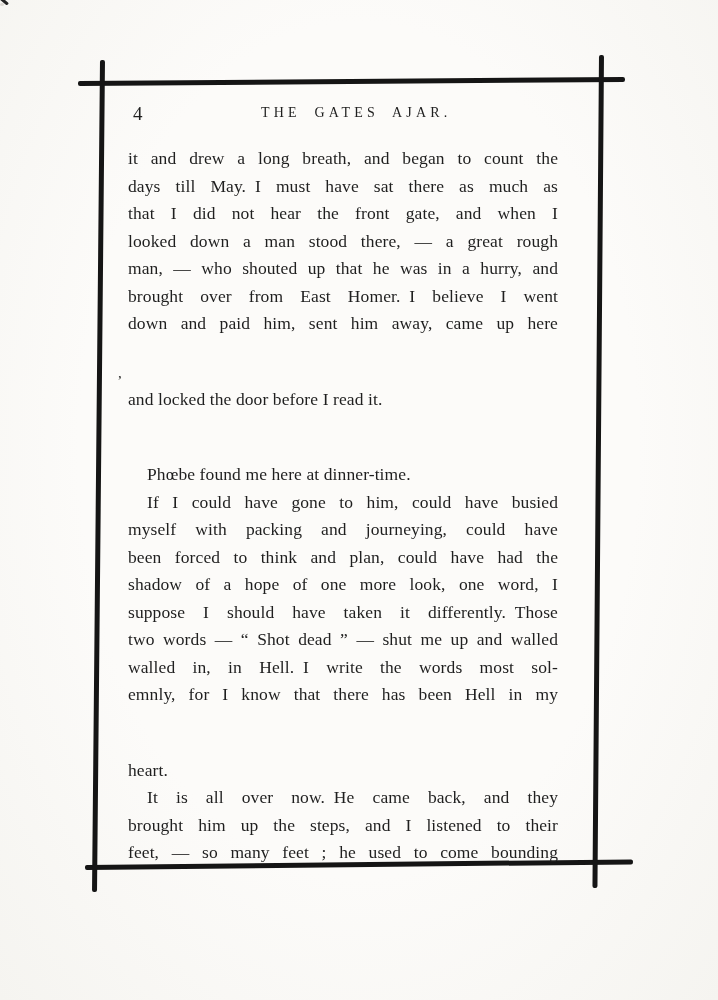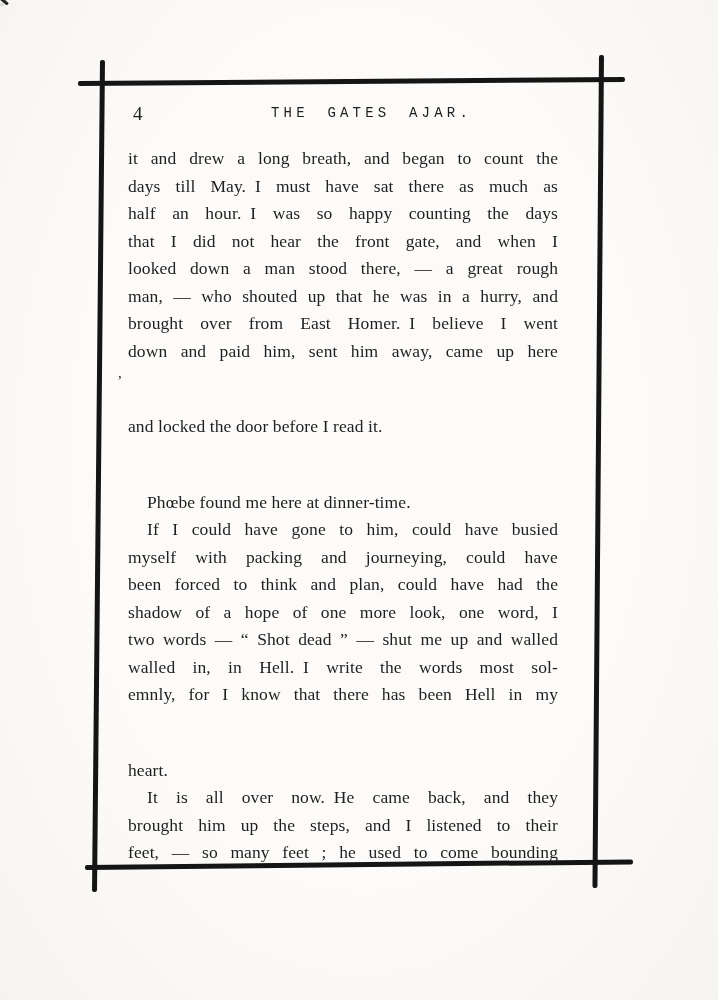--- a/index.html
+++ b/index.html
@@ -33,28 +33,27 @@
   
   .page-number {
     position: absolute;
     left: 133px;
     top: 103px;
     font-size: 19px;
     color: var(--ink, #1f1f1f);
   }
   .running-header {
     position: absolute;
-    left: 271px;
+    left: 261px;
     top: 105px;
     font-size: 14px;
     letter-spacing: 4.2px;
     word-spacing: 6px;
     white-space: nowrap;
     color: var(--ink, #1f1f1f);
-    font-family: Liberation Mono, monospace;
   }
   
   .body-text {
     position: absolute;
     left: 128px;
     top: 145px;
     width: 430px;
     font-size: 17.5px;
     line-height: 27.5px;
     letter-spacing: 0.1px;
@@ -101,32 +100,32 @@
   <div class="rule h rule-bottom"></div>
   <div class="rule v rule-left"></div>
   <div class="rule v rule-right"></div>
 
   <span class="page-number">4</span>
   <div class="running-header">THE GATES AJAR.</div>
 
   <div class="body-text">
       <div class="line">it and drew a long breath, and began to count the</div>
       <div class="line">days till May. I must have sat there as much as</div>
-      <div class="line">half an hour. I was so happy counting the days</div>
       <div class="line">that I did not hear the front gate, and when I</div>
       <div class="line">looked down a man stood there, — a great rough</div>
       <div class="line">man, — who shouted up that he was in a hurry, and</div>
       <div class="line">brought over from East Homer. I believe I went</div>
       <div class="line">down and paid him, sent him away, came up here</div>
       <div class="line no-just">and locked the door before I read it.</div>
       <div class="line indent no-just">Phœbe found me here at dinner-time.</div>
       <div class="line indent">If I could have gone to him, could have busied</div>
       <div class="line">myself with packing and journeying, could have</div>
       <div class="line">been forced to think and plan, could have had the</div>
       <div class="line">shadow of a hope of one more look, one word, I</div>
+      <div class="line">suppose I should have taken it differently. Those</div>
       <div class="line">two words — “ Shot dead ” — shut me up and walled</div>
       <div class="line">walled in, in Hell. I write the words most sol-</div>
       <div class="line">emnly, for I know that there has been Hell in my</div>
       <div class="line no-just">heart.</div>
       <div class="line indent">It is all over now. He came back, and they</div>
       <div class="line">brought him up the steps, and I listened to their</div>
       <div class="line">feet, — so many feet ; he used to come bounding</div>
     </div>
 
   <span class="speck speck-comma">,</span>

